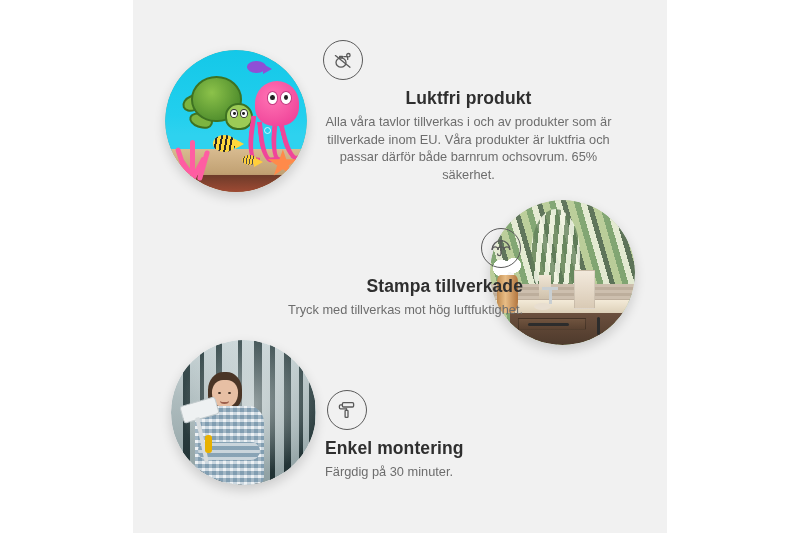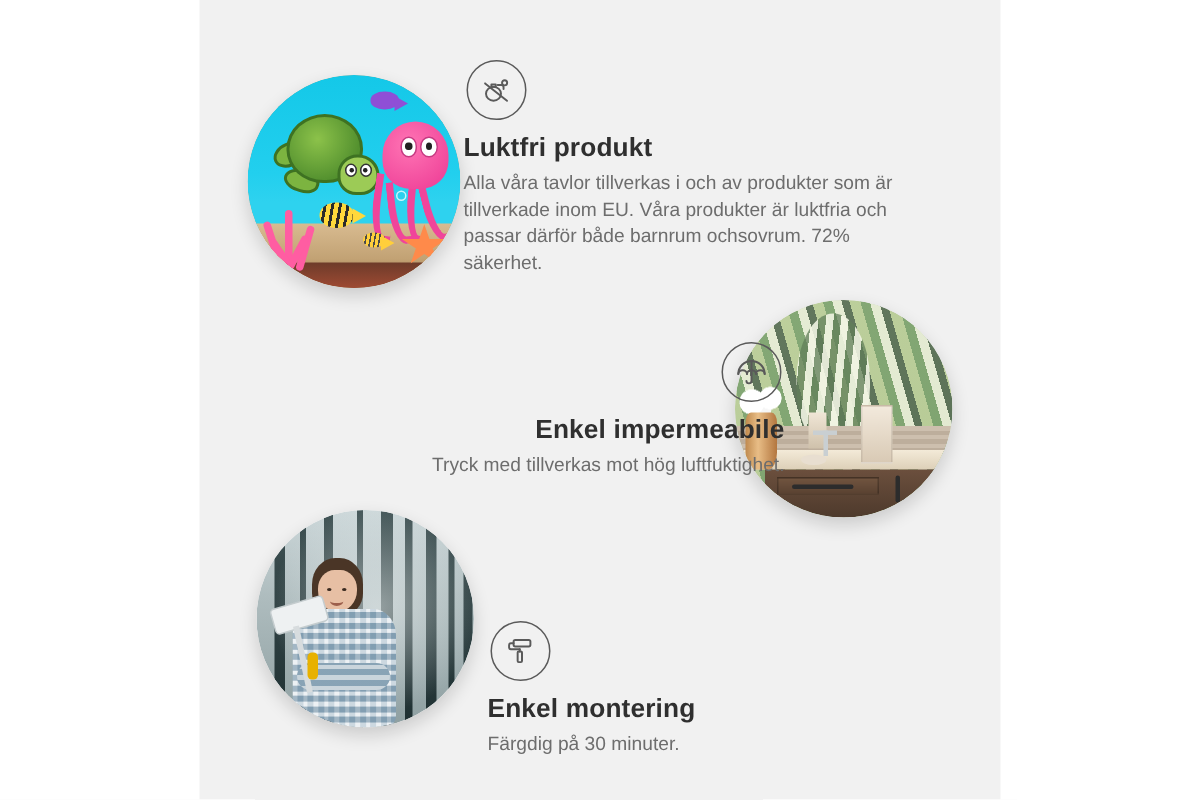--- a/index.html
+++ b/index.html
@@ -338,27 +338,27 @@
     color: #2f2f2f;
     letter-spacing: .1px;
   }
   .feature p {
     margin: 0;
     font-size: 12.8px;
     line-height: 17.5px;
     color: #6d6d6d;
   }
 
-  #feature-odour { left: 176px; top: 40px; width: 295px; }
+  #feature-odour { left: 188px; top: 40px; width: 295px; text-align: center; }
   #feature-odour .icon-wrap { margin-left: 2px; }
 
   #feature-waterproof { left: 85px; top: 228px; width: 305px; text-align: right; }
   #feature-waterproof .icon-wrap { margin-left: auto; margin-right: 2px; }
 
-  #feature-mounting { left: 192px; top: 414px; width: 300px; }
+  #feature-mounting { left: 192px; top: 390px; width: 300px; }
   #feature-mounting .icon-wrap { margin-left: 2px; }
 
   .ico-svg { display:block; }
 </style>
 </head>
 <body>
 
 <div class="page">
   <div class="panel">
 
@@ -465,35 +465,35 @@
       <div class="icon-wrap">
         <svg class="ico-svg" width="24" height="24" viewBox="0 0 24 24" fill="none" stroke="#5a5a5a" stroke-width="1.3" stroke-linecap="round" stroke-linejoin="round">
           <ellipse cx="10" cy="14.5" rx="5" ry="4.6"></ellipse>
           <path d="M8.6 9.9h2.9v-1.6H8.6z"></path>
           <path d="M12.8 8.6h2.4a1.5 1.5 0 0 1 1.5 1.5v1.3"></path>
           <circle cx="17.4" cy="7.2" r="1.7"></circle>
           <path d="M4.4 7.6 19 19.2"></path>
         </svg>
       </div>
       <h3>Luktfri produkt</h3>
-      <p>Alla våra tavlor tillverkas i och av produkter som är tillverkade inom EU. Våra produkter är luktfria och passar därför både barnrum ochsovrum. 72% säkerhet.</p>
+      <p>Alla våra tavlor tillverkas i och av produkter som är tillverkade inom EU. Våra produkter är luktfria och passar därför både barnrum ochsovrum. 65% säkerhet.</p>
     </div>
 
     <div class="feature" id="feature-waterproof">
       <div class="icon-wrap">
         <svg class="ico-svg" width="24" height="24" viewBox="0 0 24 24" fill="none" stroke="#5a5a5a" stroke-width="1.3" stroke-linecap="round" stroke-linejoin="round">
           <path d="M3.2 13.4a8.8 8.8 0 0 1 17.6 0"></path>
           <path d="M3.2 13.4c0-1.5 1.5-2.6 2.9-2.6s2.9 1.1 2.9 2.6"></path>
           <path d="M9 13.4c0-1.5 1.4-2.6 3-2.6s3 1.1 3 2.6"></path>
           <path d="M15 13.4c0-1.5 1.5-2.6 2.9-2.6s2.9 1.1 2.9 2.6"></path>
           <path d="M12 4.6V13.4"></path>
           <path d="M12 13.4v4.5a1.7 1.7 0 0 1-3.4 0"></path>
         </svg>
       </div>
-      <h3>Enkel impermeabile</h3>
+      <h3>Stampa tillverkade</h3>
       <p>Tryck med tillverkas mot hög luftfuktighet.</p>
     </div>
 
     <div class="feature" id="feature-mounting">
       <div class="icon-wrap">
         <svg class="ico-svg" width="24" height="24" viewBox="0 0 24 24" fill="none" stroke="#5a5a5a" stroke-width="1.3" stroke-linecap="round" stroke-linejoin="round">
           <rect x="7.4" y="4.6" width="11.2" height="4.4" rx="1.1"></rect>
           <path d="M7.4 6.8H5.6a1.2 1.2 0 0 0-1.2 1.2v1.6a1.2 1.2 0 0 0 1.2 1.2h5.9"></path>
           <path d="M11.5 10.8v1.5"></path>
           <rect x="10.1" y="12.3" width="2.9" height="7.1" rx=".7"></rect>

